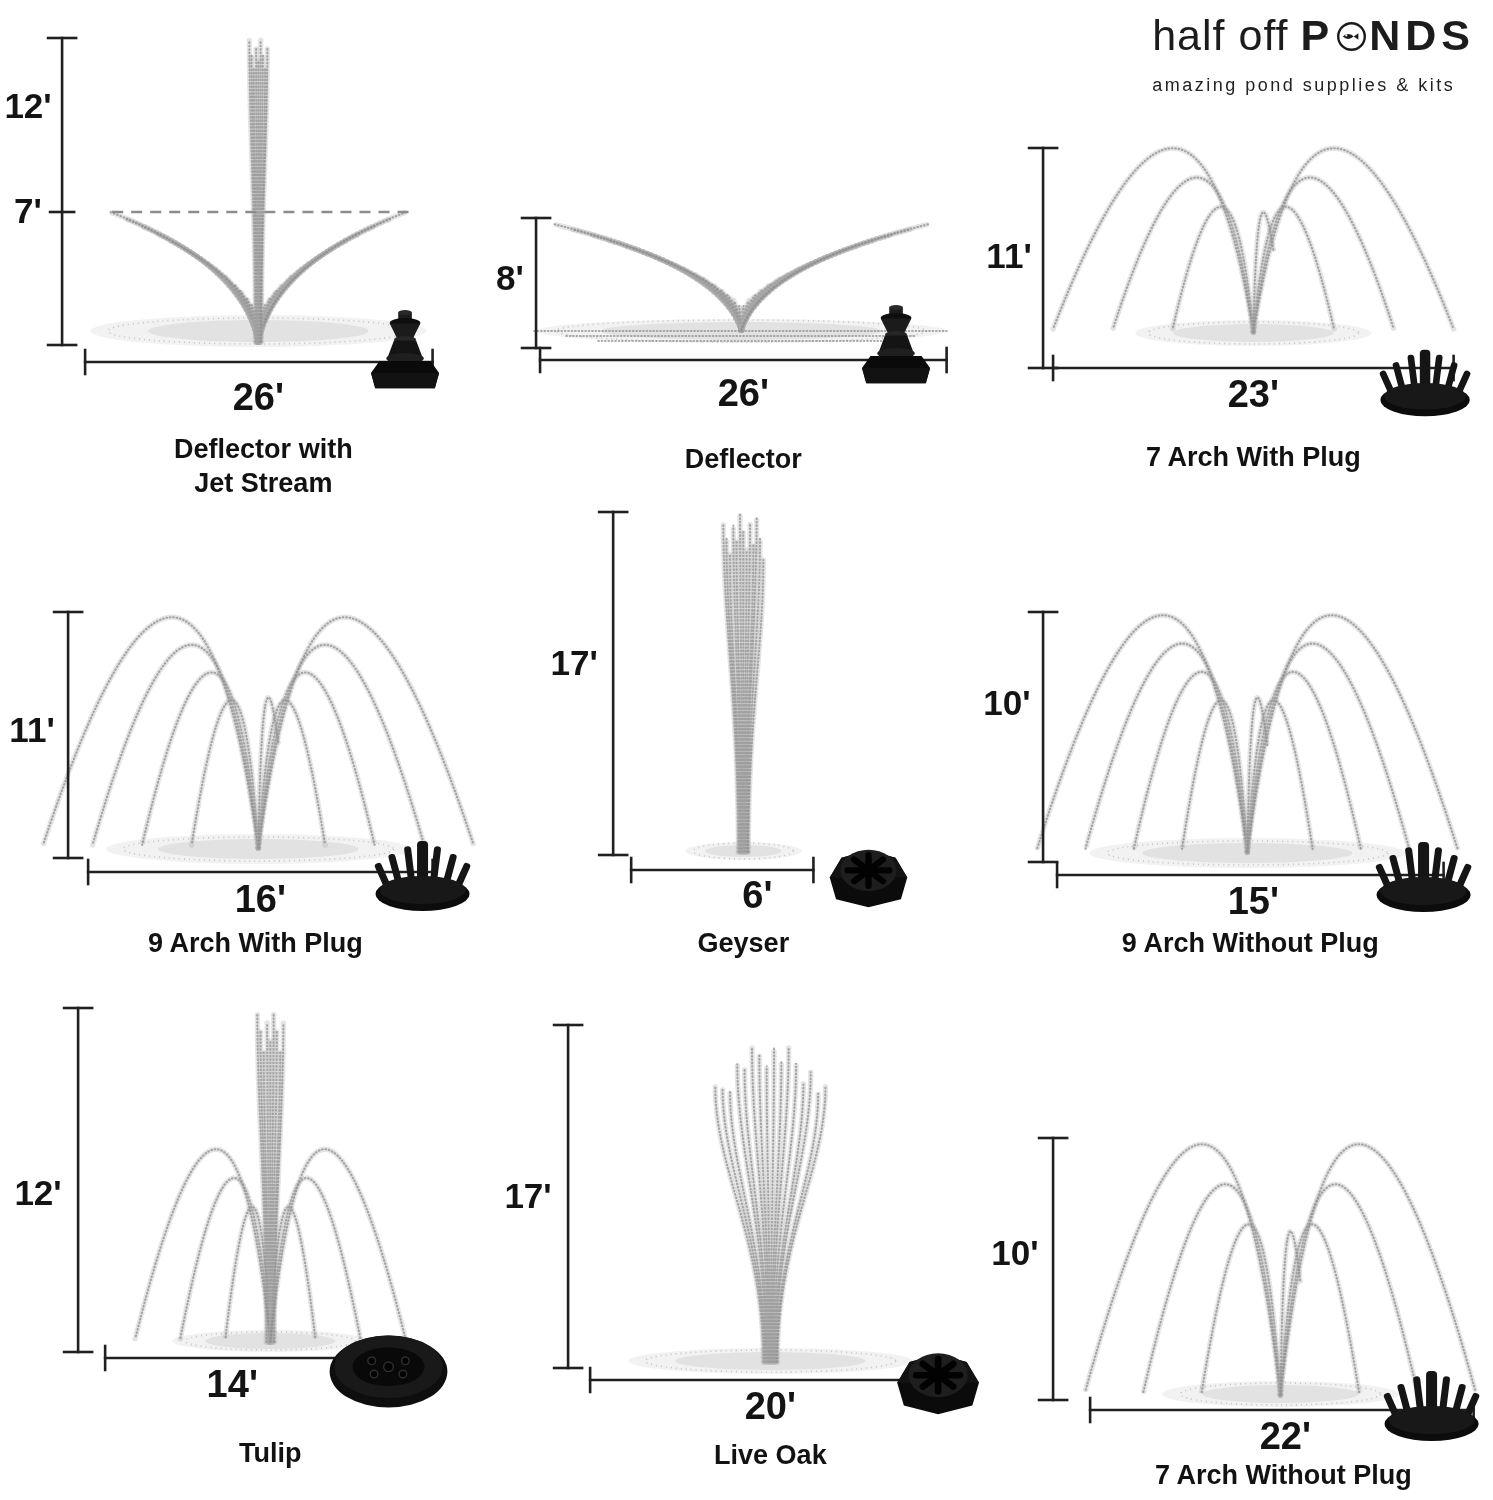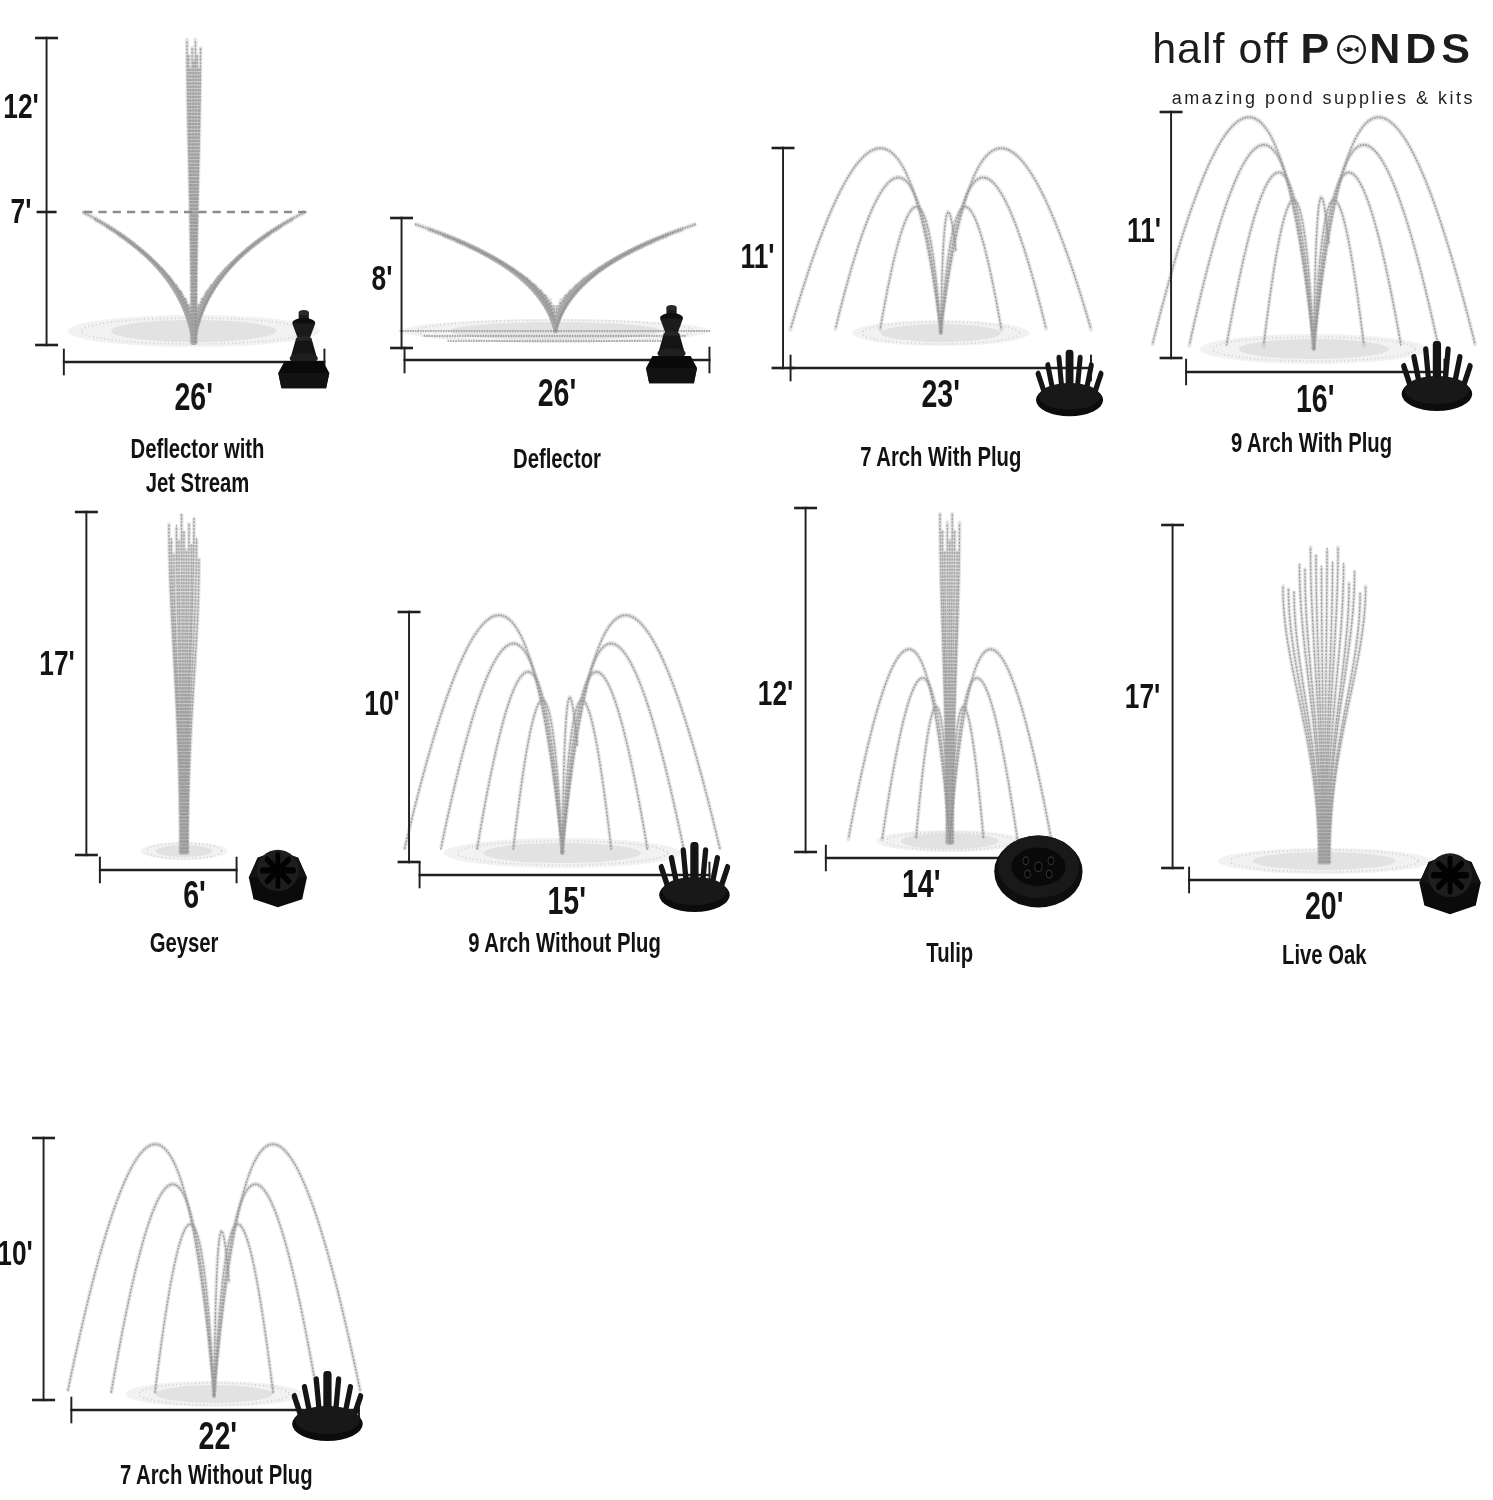--- a/index.html
+++ b/index.html
@@ -1,34 +1,34 @@
 <!DOCTYPE html>
 <html><head>
 <meta charset="utf-8">
 <title>Fountain Nozzle Spray Patterns</title>
 <style>
   html,body{margin:0;padding:0}
   body{width:1493px;height:1500px;background:#ffffff;position:relative;overflow:hidden;
        font-family:"Liberation Sans","DejaVu Sans",sans-serif}
   .grid{position:absolute;left:0;top:0;width:1493px;height:1500px;display:grid;
-        grid-template-columns:repeat(4,1fr);grid-template-rows:repeat(3,500px)}
+        grid-template-columns:repeat(3,1fr);grid-template-rows:repeat(3,500px)}
   .cell{position:relative}
   .cell-svg{display:block;width:100%;height:100%;overflow:visible}
   .ruler{stroke:#202020;stroke-width:2.6;stroke-linecap:square}
   .dash{stroke:#8c8c8c;stroke-width:2.4;stroke-dasharray:11 8}
   svg text{font-family:"Liberation Sans","DejaVu Sans",sans-serif}
   .meas{font-size:35px;font-weight:700;fill:#141414}
   .measW{font-size:38px}
   .lbl{font-size:27px;font-weight:700;fill:#121212}
   .sp-soft{fill:none;stroke:#ababab;stroke-width:5.5;stroke-linecap:round;stroke-dasharray:.7 3.6;opacity:.32}
   .sp-core{fill:none;stroke:#8f8f8f;stroke-width:2.1;stroke-linecap:round;stroke-dasharray:.6 2.8;opacity:.75}
   .mist1{fill:#9a9a9a;opacity:.13}
   .mist2{fill:#8f8f8f;opacity:.16}
   .miste{fill:none;stroke:#9a9a9a;stroke-width:1.6;stroke-dasharray:1 4;opacity:.5}
-  .brand{position:absolute;top:25px;right:18px;text-align:right;color:#1c1c1c}
+  .brand{position:absolute;top:12px;right:18px;text-align:left;color:#1c1c1c}
   .brand-line1{font-size:43px;letter-spacing:1px;white-space:nowrap;line-height:1.1}
   .brand-light{font-weight:400}
   .brand-bold{font-weight:600;letter-spacing:5px;margin-left:12px}
   .o-fish{display:inline-block;margin:0 1px}
   .brand-tagline{font-size:18px;font-weight:500;color:#222;letter-spacing:2.5px;margin-top:16px}
 </style>
 </head>
 <body>
 
 <svg style="position:absolute;width:0;height:0" aria-hidden="true">

